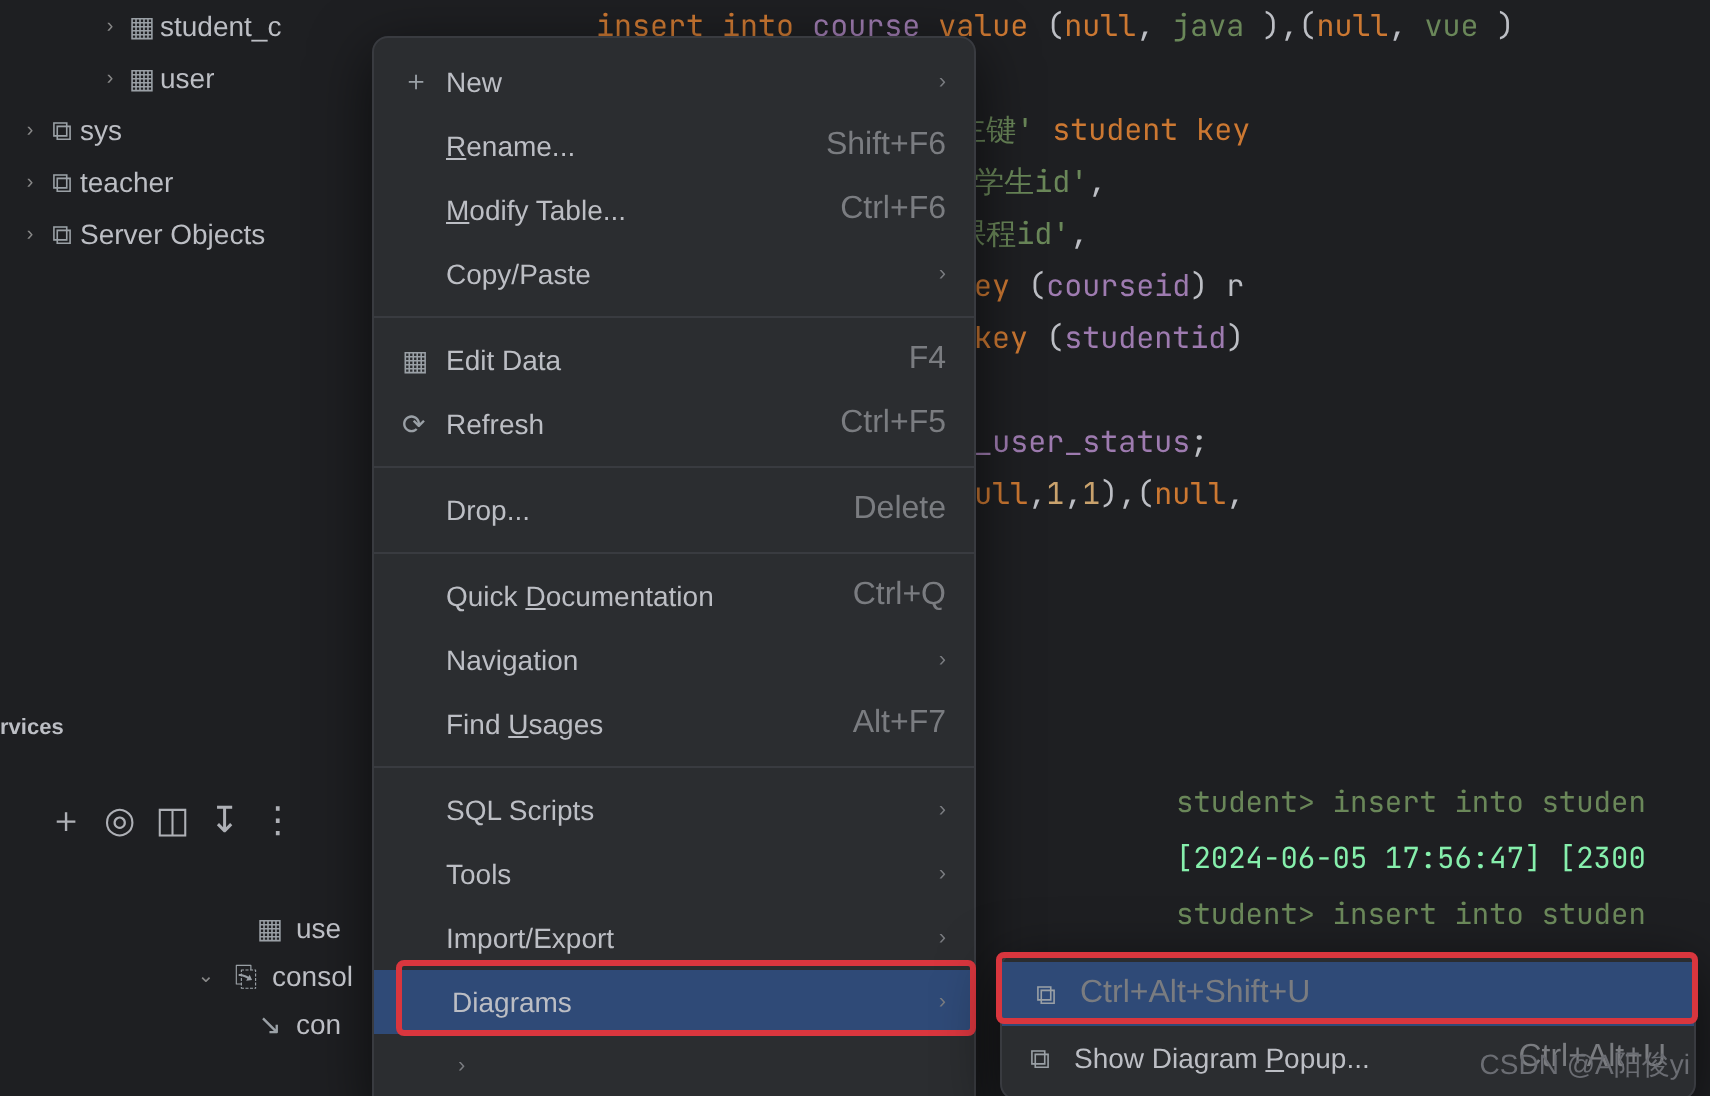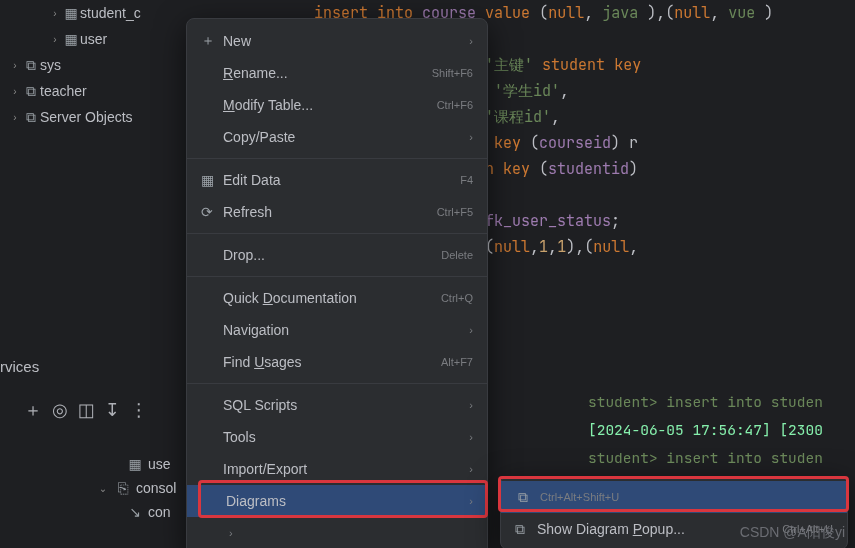--- a/index.html
+++ b/index.html
@@ -11,55 +11,55 @@
   }
   .tree { position: absolute; left: 0; top: 0; width: 185px; }
   .tree-row { display:flex; align-items:center; height: 26px; }
   .chev { width: 14px; text-align:center; color:#888; font-size:10px; }
   .ticon { width: 18px; text-align:center; color:#9aa0a6; }
   .tree-label { white-space:nowrap; overflow:hidden; text-overflow:ellipsis; }
 
   .editor { position:absolute; left:290px; right:0; top:0; bottom:160px;
     font-family: "JetBrains Mono","Consolas",monospace; font-size:15px;
     line-height: 26px; overflow:hidden; padding-left:8px; }
-  .editor .line { white-space: pre; margin-left: 16px; }
+  .editor .line { white-space: pre; }
   .kw { color:#cc7832; }
   .str { color:#6a8759; }
   .id { color:#9e7bb0; }
   .fn { color:#a9b7c6; }
   .num { color:#c9a26d; }
   .err-underline { border-bottom: 2px dashed #5c5c5c; }
 
   .menu {
     position:absolute; left:186px; top:18px; width:302px;
     background:#2b2d30; border:1px solid #393b40; border-radius:8px;
     box-shadow: 0 8px 30px rgba(0,0,0,.6);
     padding: 6px 0;
   }
   .menu-item {
     display:flex; align-items:center; height:32px;
     padding: 0 14px; position:relative;
   }
   .menu-item.sel { background:#2f4a77;padding-left:17px; }
   .menu-item .micon { width:22px; color:#9aa0a6; }
   .menu-item .mlabel { flex:1; }
-  .menu-item .mkey { color:#7a7c80; font-size:11px; }
+  .menu-item .mkey { color:#7a7c80; font-size:16px; }
   .menu-item .sub { color:#7a7c80; font-size:11px; margin-left:6px; }
   .menu-sep { height:1px; background:#393b40; margin:5px 0; }
   .underline-letter { text-decoration: underline; }
   .red-box { border: 3px solid #d9363e; border-radius:4px; }
   .diagrams-box { position:absolute; left:198px; top:480px; width:290px; height:38px; pointer-events:none; }
   .submenu {
     position:absolute; left:500px; top:476px; width:348px;
     background:#2b2d30; border:1px solid #393b40; border-radius:8px;
     box-shadow: 0 8px 30px rgba(0,0,0,.6); padding:4px 0;
   }
   .submenu-box { position:absolute; left:498px; top:476px; width:351px; height:36px; pointer-events:none; }
 
-  .svc-label { position:absolute; left:0; top:358px; color:#bcbec4; font-size:15px; }
+  .svc-label { position:absolute; left:0; top:358px; color:#bcbec4; font-size:11px;font-weight:bold; }
   .svc-toolbar { position:absolute; left:24px; top:398px; display:flex; gap:10px; color:#aeb0b6; align-items:center; }
   .svc-toolbar .tb { font-size:18px; }
   .svc-tree { position:absolute; left:66px; top:452px; font-size:14px; }
   .svc-tree .row { display:flex; align-items:center; height:24px; gap:4px; }
 
   .console {
     position:absolute; left:508px; right:0; top:388px; height:100px;
     font-family: "JetBrains Mono","Consolas",monospace; font-size:14.5px;
     line-height:28px; padding-left:80px; overflow:hidden;
   }

